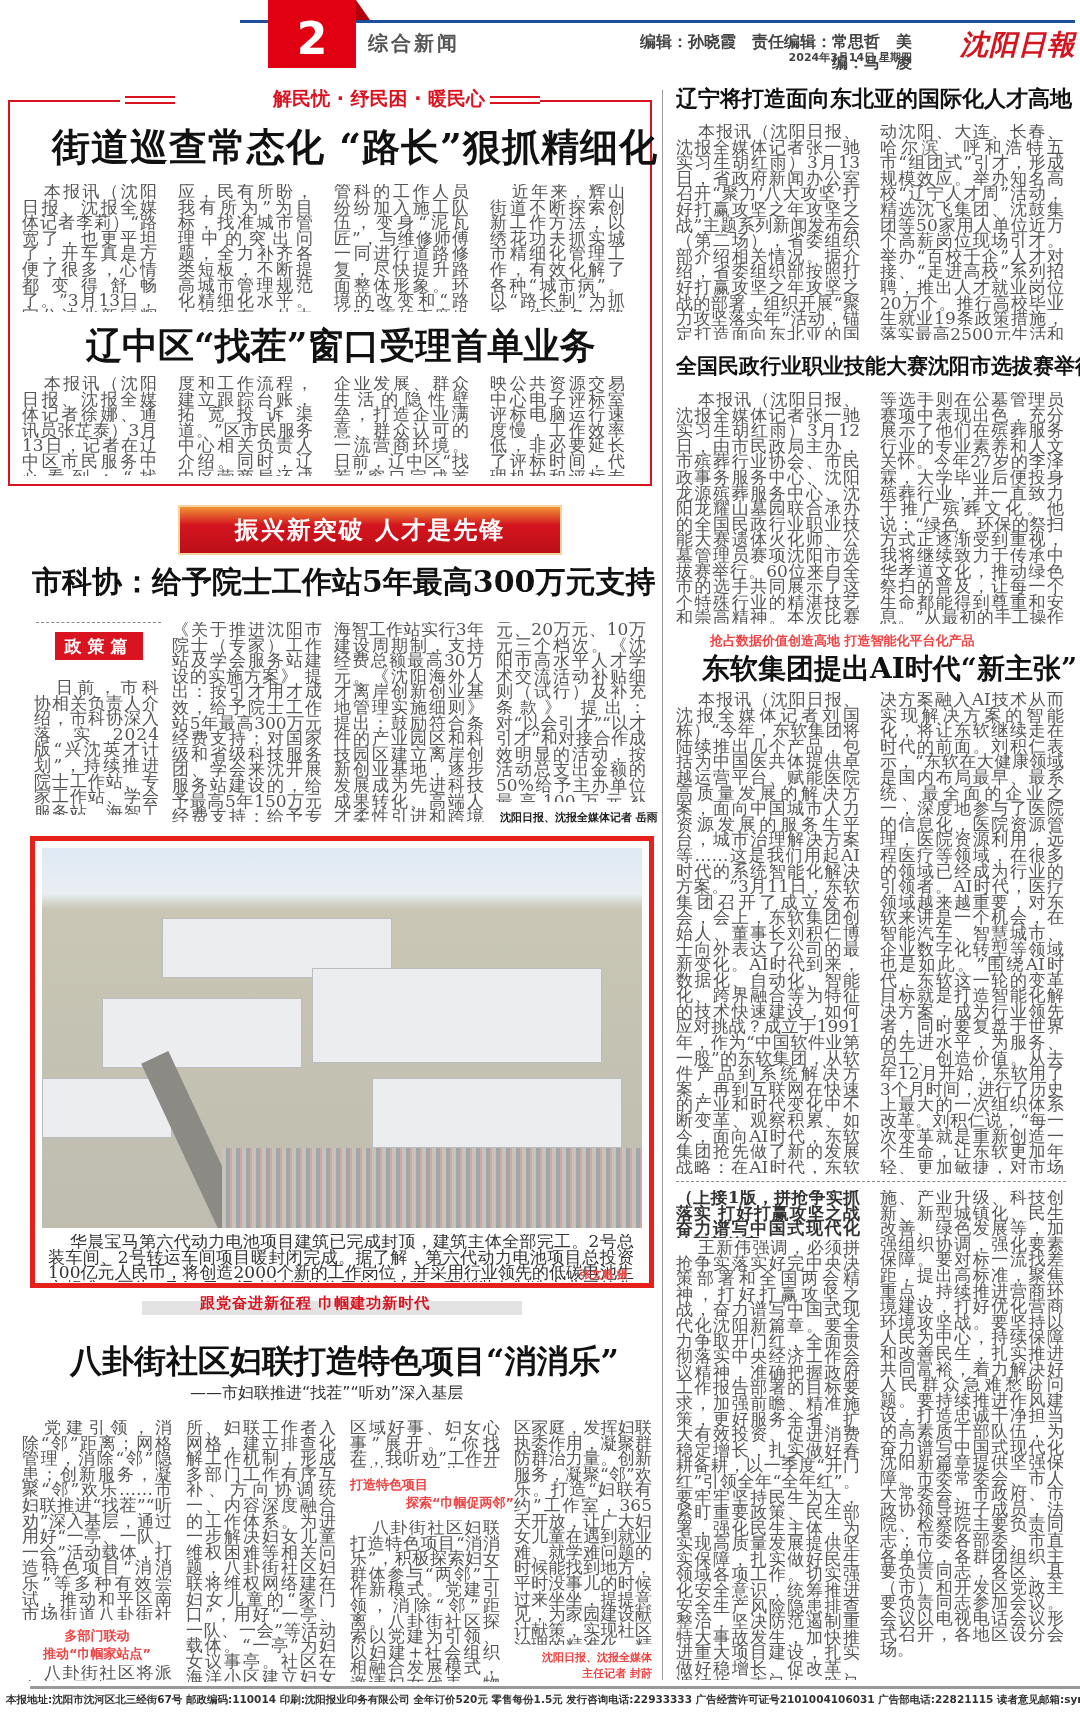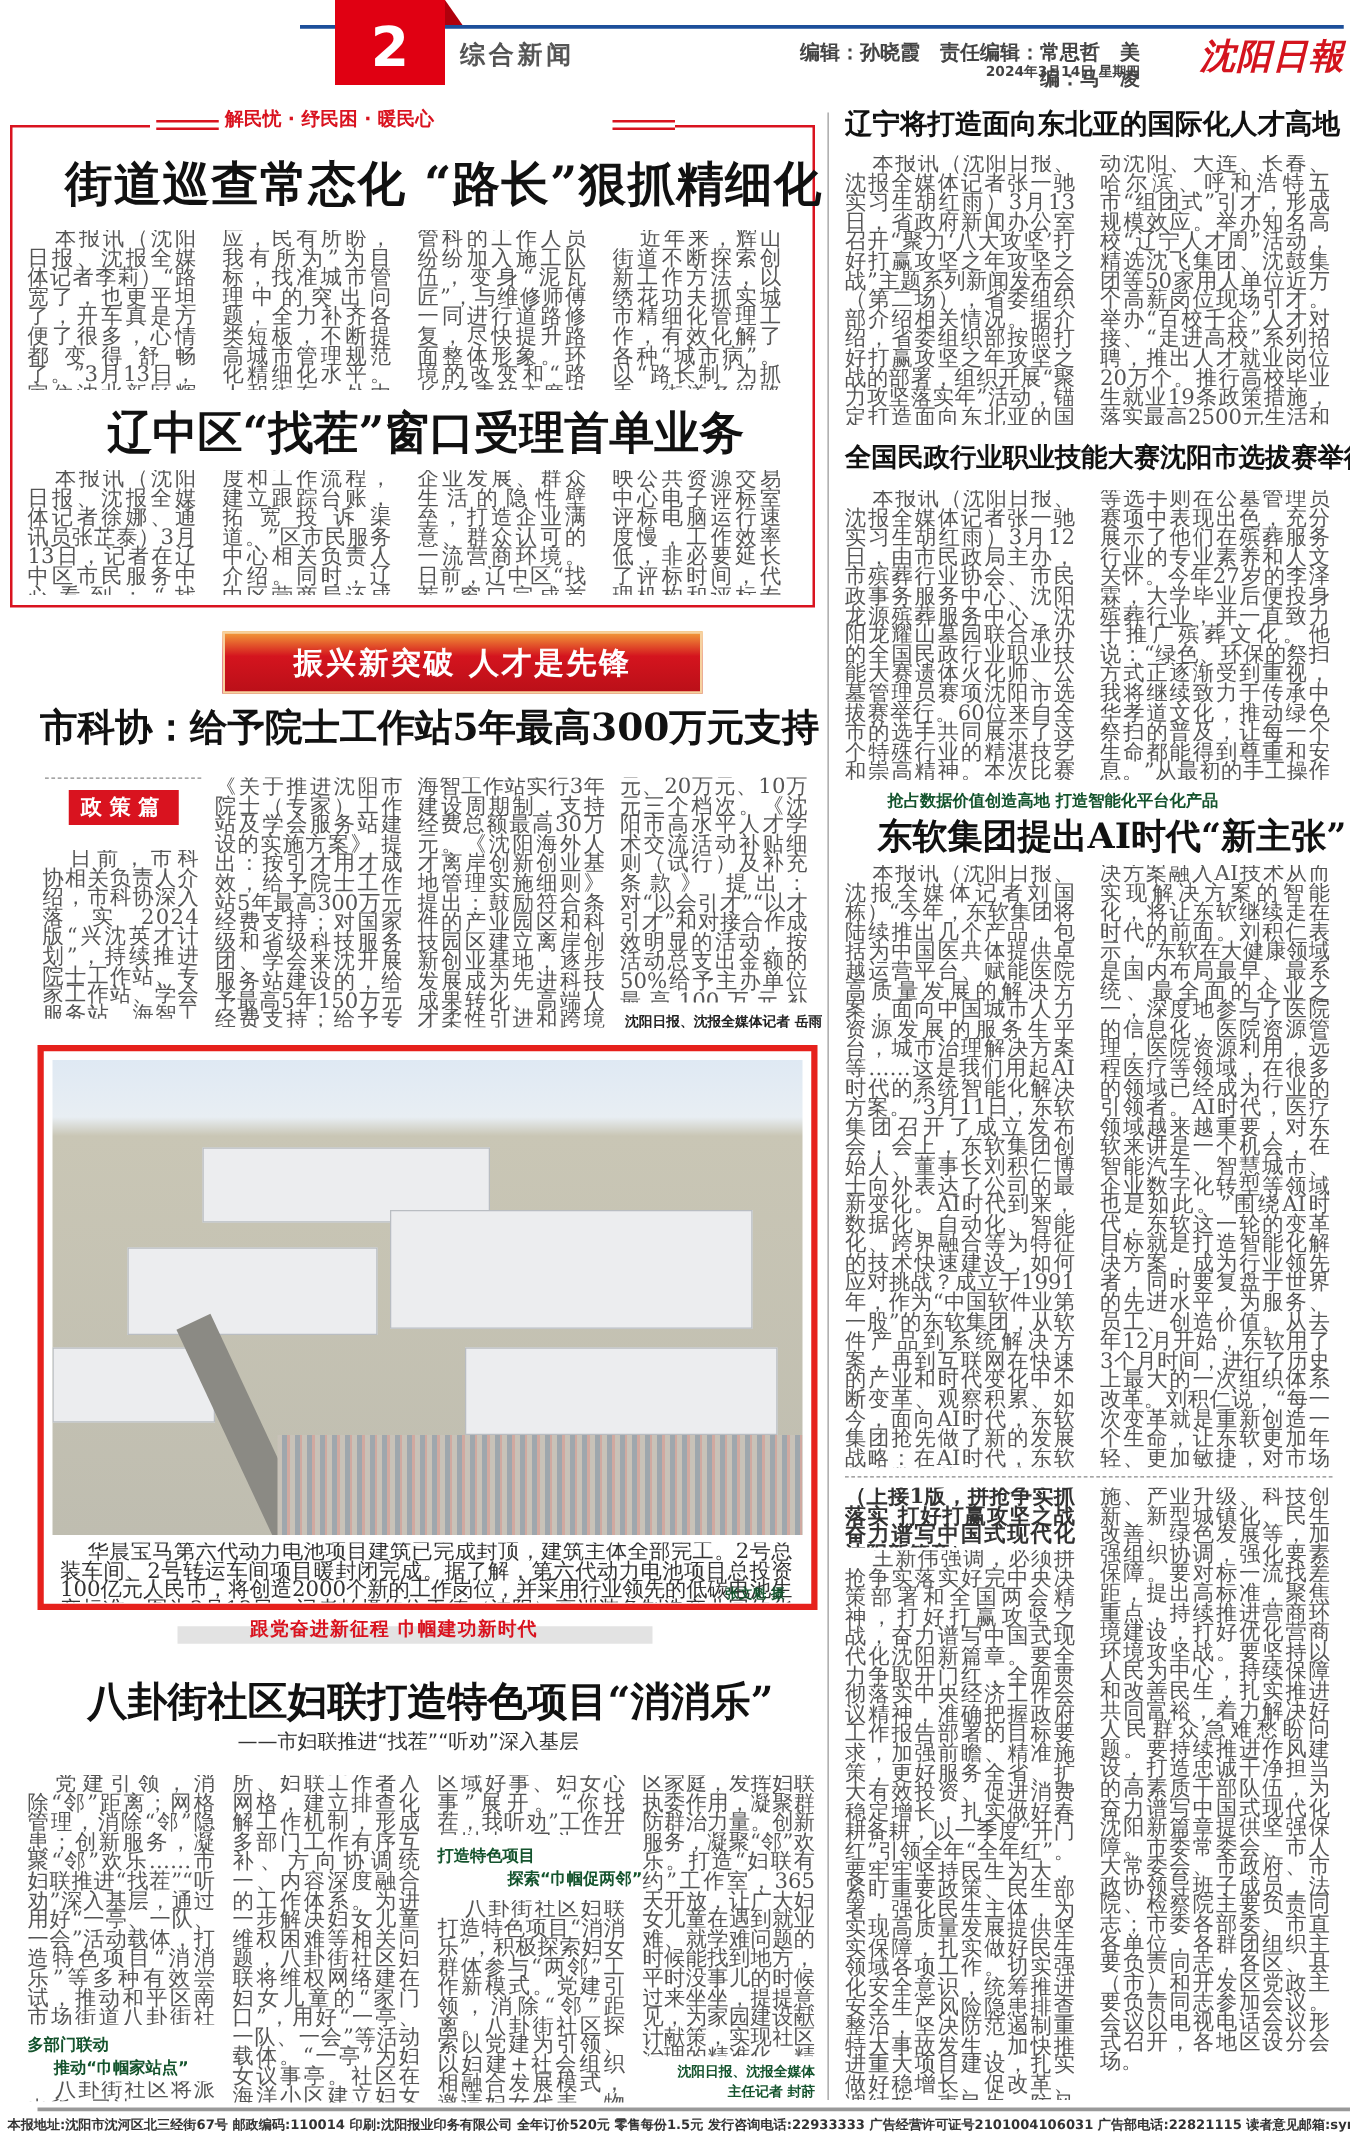--- a/index.html
+++ b/index.html
@@ -15,41 +15,41 @@
 .redbox{border:2px solid #d9131f}
 .kicker{font-weight:bold;color:#d9131f;font-family:"DejaVu Sans",sans-serif}
 .h1{font-weight:bold;color:#111;white-space:nowrap}
 .col{font-size:17px;line-height:15.6px;color:#555;text-align:justify;overflow:hidden}
 .rule-v{width:1px;background:#999}
 .banner{background:linear-gradient(#f4a23a,#d4141e 40%,#b90f18);color:#fff;font-family:"DejaVu Sans",sans-serif;font-weight:bold;text-align:center;letter-spacing:2px;box-shadow:0 0 0 2px #f6d2a0 inset}
 .tag{background:#d9131f;color:#fff;font-family:"DejaVu Sans",sans-serif;font-weight:bold;text-align:center;letter-spacing:6px}
 .photo{background:
 linear-gradient(180deg,#dfe9f3 0%,#e8eef3 12%,#c9c6b5 16%,#bfbdb0 100%);overflow:hidden}
 .bld{position:absolute;background:#ecedef;border:1px solid #b9bdc2}
-.hsub{font-family:"DejaVu Sans",sans-serif;font-weight:bold;color:#14532d}
+.hsub{font-family:"DejaVu Sans",sans-serif;font-weight:bold;color:#ef4444}
 .footer{left:0;top:1693px;width:1080px;font-family:"DejaVu Sans",sans-serif;font-size:10.5px;color:#333;font-weight:bold;white-space:nowrap;padding-left:6px}
 .footrule{left:30px;top:1686px;width:1050px;height:3px;background:#999}
 .dotline{border-top:1px dashed #888}
 </style>
 </head>
 <body>
 
 <div class="abs topline"></div>
 <div class="abs pagebox">2</div>
 <div class="abs pagetri"></div>
 <div class="abs section">综合新闻</div>
 <div class="abs editors">编辑：孙晓霞　责任编辑：常思哲　美编：马　凌</div>
 <div class="abs dateline">2024年3月14日 星期四</div>
 <div class="abs logo">沈阳日報</div>
 
 <div class="abs redbox" style="left:8px;top:100px;width:644px;height:386px"></div>
 <div class="abs" style="left:120px;top:94px;width:420px;height:14px;background:#fff"></div>
 <div class="abs" style="left:125px;top:96px;width:50px;height:8px;border-top:2px solid #d9131f;border-bottom:2px solid #d9131f"></div>
 <div class="abs" style="left:490px;top:96px;width:50px;height:8px;border-top:2px solid #d9131f;border-bottom:2px solid #d9131f"></div>
-<div class="abs kicker" style="left:180px;top:86px;width:305px;text-align:left;font-size:15px;background:#fff">解民忧 · 纾民困 · 暖民心</div>
+<div class="abs kicker" style="left:180px;top:86px;width:305px;text-align:right;font-size:19px;background:#fff">解民忧 · 纾民困 · 暖民心</div>
 <div class="abs h1" style="left:52px;top:122px;font-size:38px;letter-spacing:1px">街道巡查常态化 “路长”狠抓精细化</div>
 
 <div class="abs col" style="left:22px;top:184px;width:135px;height:128px;text-indent:22px">本报讯（沈阳日报、沈报全媒体记者李莉）“路宽了，也更平坦了，开车真是方便了很多，心情都变得舒畅了。”3月13日，家住沈北新区辉山街道人和社区，础丛大且街巷都发源好人和街的居民王锐说。城市管理一头连着民生，一头连着民生，是实现城市高质量发展的重要支撑。今年以来，辉山街道以“民有所呼、我有所</div>
 <div class="abs col" style="left:178px;top:184px;width:135px;height:128px">应，民有所盼，我有所为”为目标，找准城市管理中的突出问题，全力补齐各类短板，不断提高城市管理规范化精细化水平。人和街有一处由于冬季白来水检修挖掘造成的较大路面破损，由“路长”快响后，街道一直不断跟进协调水务部门。近日将此处路面破损进行了硬化回填修复。针对辖区街路上小面积破损多的问题，街道分管领导、城</div>
 <div class="abs col" style="left:334px;top:184px;width:135px;height:128px">管科的工作人员纷纷加入施工队伍，变身“泥瓦匠”，与维修师傅一同进行道路修复，尽快提升路面整体形象。环境的改变和“路长”负责的态度也带动了商家多方商家参与其中，他们积极将店前的店面整洁，主动打扫门前卫生。“环境好了，我们的生意也变得更好了。”在人和街经营花店的苗老板对“路长制”管理颇为肯定。</div>
 <div class="abs col" style="left:490px;top:184px;width:135px;height:128px;text-indent:22px">近年来，辉山街道不断探索创新工作方法，以绣花功夫抓实城市精细化管理工作，有效化解了各种“城市病”。以“路长制”为抓手，街道各级路长、社区巡查员及各副网格员同志坚持每天最少两次巡查维护，针对辖区街路的卫生、秩序、设施、管理等“找茬”，以“路长制”促“路长治”，加快建设文明环境，交出一份满意的答卷。</div>
 
 <div class="abs h1" style="left:86px;top:322px;font-size:36px">辽中区“找茬”窗口受理首单业务</div>
 <div class="abs col" style="left:22px;top:376px;width:135px;height:100px;text-indent:22px">本报讯（沈阳日报、沈报全媒体记者徐娜、通讯员张芷泰）3月13日，记者在辽中区市民服务中心看到：“找茬”专项窗口已正式设立，面向社会各界，开展“找茬”“挑刺”业务。“我们为‘找茬’专项窗口配备了专职受理人员，制定‘找茬’工作制</div>
 <div class="abs col" style="left:178px;top:376px;width:135px;height:100px">度和工作流程，建立跟踪台账，拓宽投诉渠道。”区市民服务中心相关负责人介绍。同时，辽中区营商局还成立了“找茬听劝”工作专班，通过广泛征集社会各界的意见和建议，集中整治政务服务领域的痛点、堵点、难点问题，破除影响</div>
@@ -98,21 +98,21 @@
 </div>
 <div class="abs col" style="left:48px;top:1234px;width:586px;height:48px;color:#333;text-indent:22px">华晨宝马第六代动力电池项目建筑已完成封顶，建筑主体全部完工。2号总装车间、2号转运车间项目暖封闭完成。据了解，第六代动力电池项目总投资100亿元人民币，将创造2000个新的工作岗位，并采用行业领先的低碳电池生产标准。图为3月13日，记者拍摄的位于德（沈阳）高端装备制造产业园的华晨宝马第六代动力电池项目现场。</div>
 <div class="abs hsub" style="left:580px;top:1267px;font-size:11px">张文魁 摄</div>
 
 <div class="abs" style="left:142px;top:1301px;width:380px;height:14px;background:#e3e3e3"></div>
 <div class="abs kicker" style="left:200px;top:1294px;font-size:15px;letter-spacing:1px">跟党奋进新征程 巾帼建功新时代</div>
 <div class="abs h1" style="left:70px;top:1340px;font-size:32px">八卦街社区妇联打造特色项目“消消乐”</div>
 <div class="abs" style="left:190px;top:1383px;font-size:16px;color:#333;font-family:'DejaVu Sans',sans-serif">——市妇联推进“找茬”“听劝”深入基层</div>
 
 <div class="abs col" style="left:22px;top:1420px;width:150px;height:200px;text-indent:22px">党建引领，消除“邻”距离；网格管理，消除“邻”隐患；创新服务，凝聚“邻”欢乐……市妇联推进“找茬”“听劝”深入基层，通过用好“一亭、一队、一会”活动载体，打造特色项目“消消乐”等多种有效尝试，推动和平区南市场街道八卦街社区基层维护妇女儿童合法权益工作。和平区南市场街道八卦街社区相关负责人介绍，在市妇联的指导下，八卦街社区妇联聚焦困境妇女儿童的关切，切实把维护妇女、儿童合法权益作为一项重要的核心性、基础性工作紧抓不放。</div>
-<div class="abs hsub" style="left:22px;top:1627px;width:150px;text-align:left;font-size:13px">多部门联动</div>
+<div class="abs hsub" style="left:22px;top:1627px;width:150px;text-align:center;font-size:13px">多部门联动</div>
 <div class="abs hsub" style="left:22px;top:1645px;width:150px;text-align:center;font-size:13px">推动“巾帼家站点”</div>
 <div class="abs col" style="left:22px;top:1665px;width:150px;height:16px;text-indent:22px">八卦街社区将派出所、司法</div>
 
 <div class="abs col" style="left:186px;top:1420px;width:150px;height:262px">所、妇联工作者入网格，建立排查化解工作机制，形成多部门工作有序互补、方向协调统一、内容深度融合的工作体系。为进一步解决妇女儿童维权困难等相关问题，八卦街社区妇联将维权网络建在妇女儿童的“家门口”，用好“一亭、一队、一会”等活动载体。“一亭”为妇女议事亭。社区在海洋小区建立妇女议事亭，作为邻里间商议事情的活动场所，聚焦解决妇女儿童急难愁盼问题。“一队”为巾帼志愿服务队，巾帼志愿服务队120名志愿者开展预约式、上门式服务，开展妇女权益保障法、反家庭暴力法等法律法规宣传教育活动，提供接访咨询、心理疏导、矛盾调解、法律服务等服务。“一会”为妇女议事会，议事主题围绕“社区琴事、邻里家事、</div>
 
 <div class="abs col" style="left:350px;top:1420px;width:150px;height:48px">区域好事、妇女心事”展开。“你找茬，我听劝”工作开展以来，已为居民调解家庭矛盾80余起。八卦街社区妇联打造特色项目“消消乐”，积极探索妇女群体参与“两邻”工作新模式。党建引领，消除“邻”距离。八卦街社区探索以党建为引领、以妇建+社会组织相融合发展模式，邀请妇女代表、物业等多方资源参与社区议事主题的确定，精心开展前期调研，高效推进议事过程，扎实推动成果转化。网格管理，消除“邻”隐患。依托社区综治指挥中心，形成“社区—网格—楼院—家庭”四级组织架构，扎实推进妇女议事会深入小</div>
 <div class="abs hsub" style="left:350px;top:1476px;width:150px;font-size:13px">打造特色项目</div>
 <div class="abs hsub" style="left:364px;top:1494px;width:150px;text-align:right;font-size:13px">探索“巾帼促两邻”</div>
 <div class="abs col" style="left:350px;top:1520px;width:150px;height:162px;text-indent:22px">八卦街社区妇联打造特色项目“消消乐”，积极探索妇女群体参与“两邻”工作新模式。党建引领，消除“邻”距离。八卦街社区探索以党建为引领、以妇建+社会组织相融合发展模式，邀请妇女代表、物业等多方资源参与社区议事主题的确定，精心开展前期调研，高效推进议事过程，扎实推动成果转化。网格管理，消除“邻”隐患。依托社区综治指挥中心，形成“社区—网格—楼院—家庭”四级组织架构，扎实推进妇女议事会深入小</div>
 

